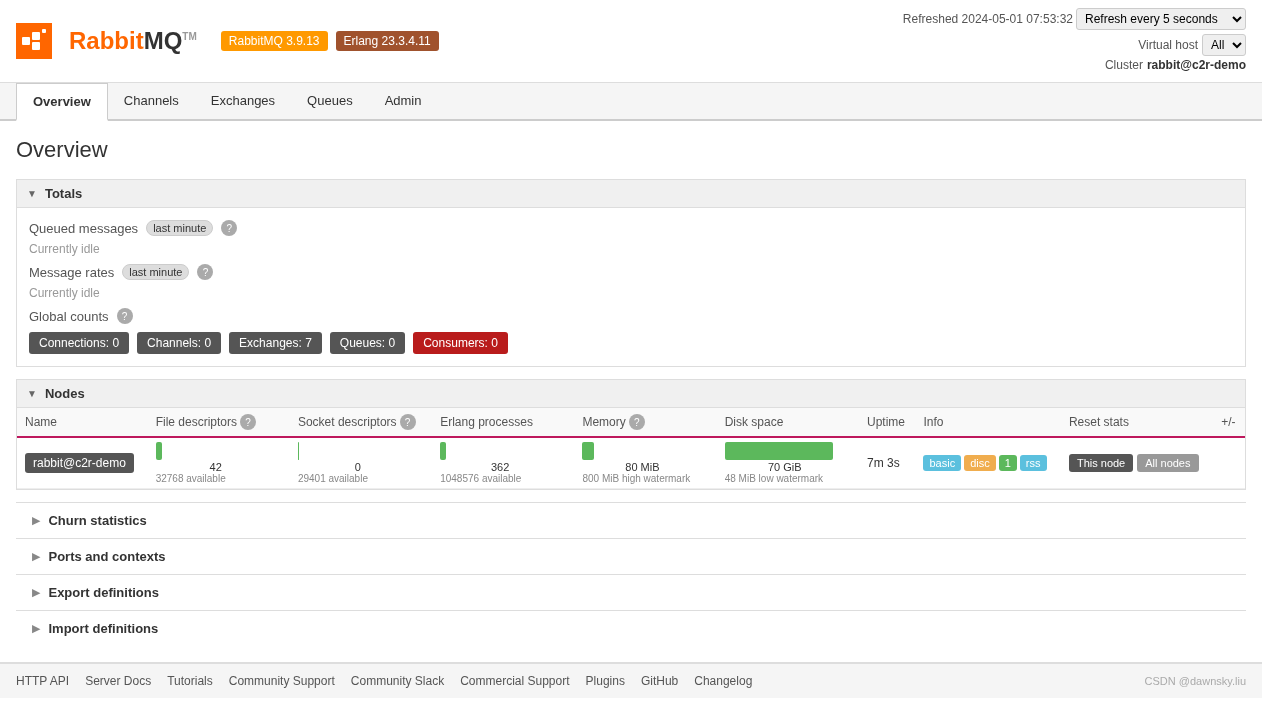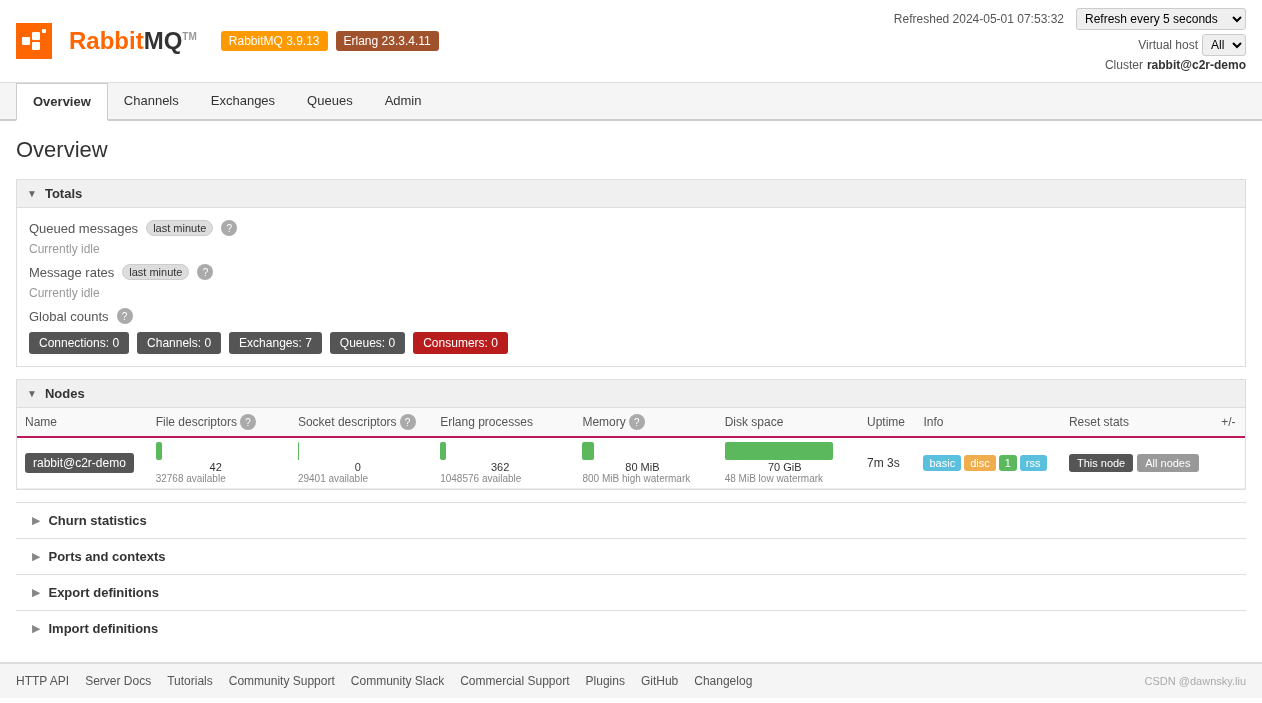--- a/index.html
+++ b/index.html
@@ -13,21 +13,21 @@
     .logo-text { font-size: 24px; font-weight: bold; }
     .logo-rabbit { color: #f60; }
     .logo-mq { color: #333; }
     .logo-tm { font-size: 10px; color: #999; vertical-align: super; }
     .version-badges { display: flex; gap: 8px; margin-left: 16px; }
     .badge { padding: 3px 8px; border-radius: 3px; font-size: 12px; color: #fff; }
     .badge-rabbitmq { background: #f90; }
     .badge-erlang { background: #a0522d; }
     
     .header-right { text-align: right; font-size: 12px; }
-    .header-right .refresh-line { display: flex; align-items: center; justify-content: flex-end; gap: 12px; margin-bottom: 4px; }
+    .header-right .refresh-line { display: flex; align-items: center; justify-content: flex-end; gap: 3px; margin-bottom: 4px; }
     .refresh-text { color: #555; }
     .refresh-select { font-size: 12px; padding: 2px 4px; border: 1px solid #ccc; border-radius: 3px; }
     .vhost-line { display: flex; align-items: center; justify-content: flex-end; gap: 4px; margin-bottom: 2px; }
     .cluster-line { display: flex; align-items: center; justify-content: flex-end; gap: 4px; margin-bottom: 2px; }
     .user-line { display: flex; align-items: center; justify-content: flex-end; gap: 4px; }
     .label-text { color: #555; }
     .value-bold { font-weight: bold; }
     .logout-btn { padding: 2px 8px; background: #666; color: #fff; border: none; border-radius: 3px; cursor: pointer; font-size: 12px; }
     .vhost-select { font-size: 12px; padding: 2px 4px; border: 1px solid #ccc; border-radius: 3px; }
     

